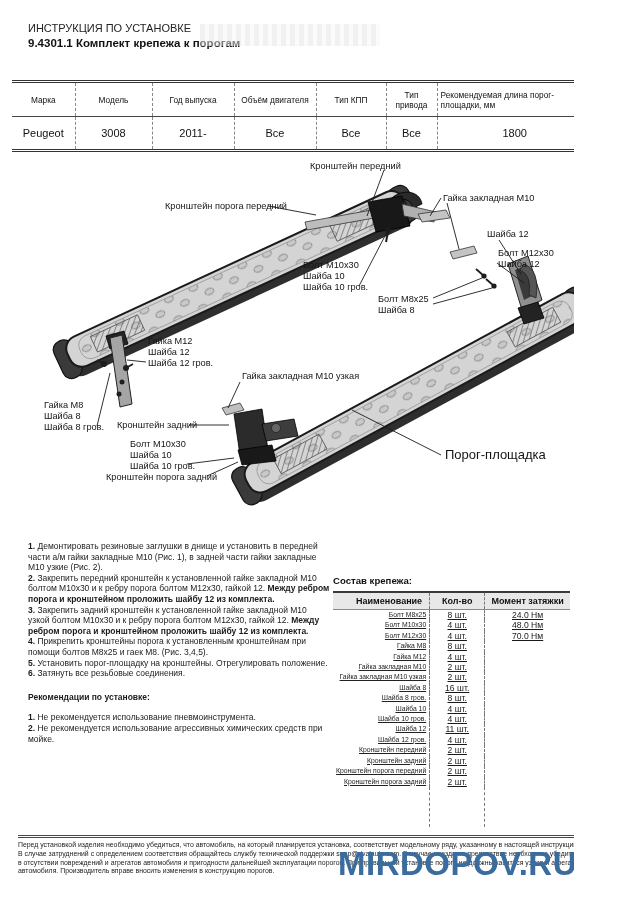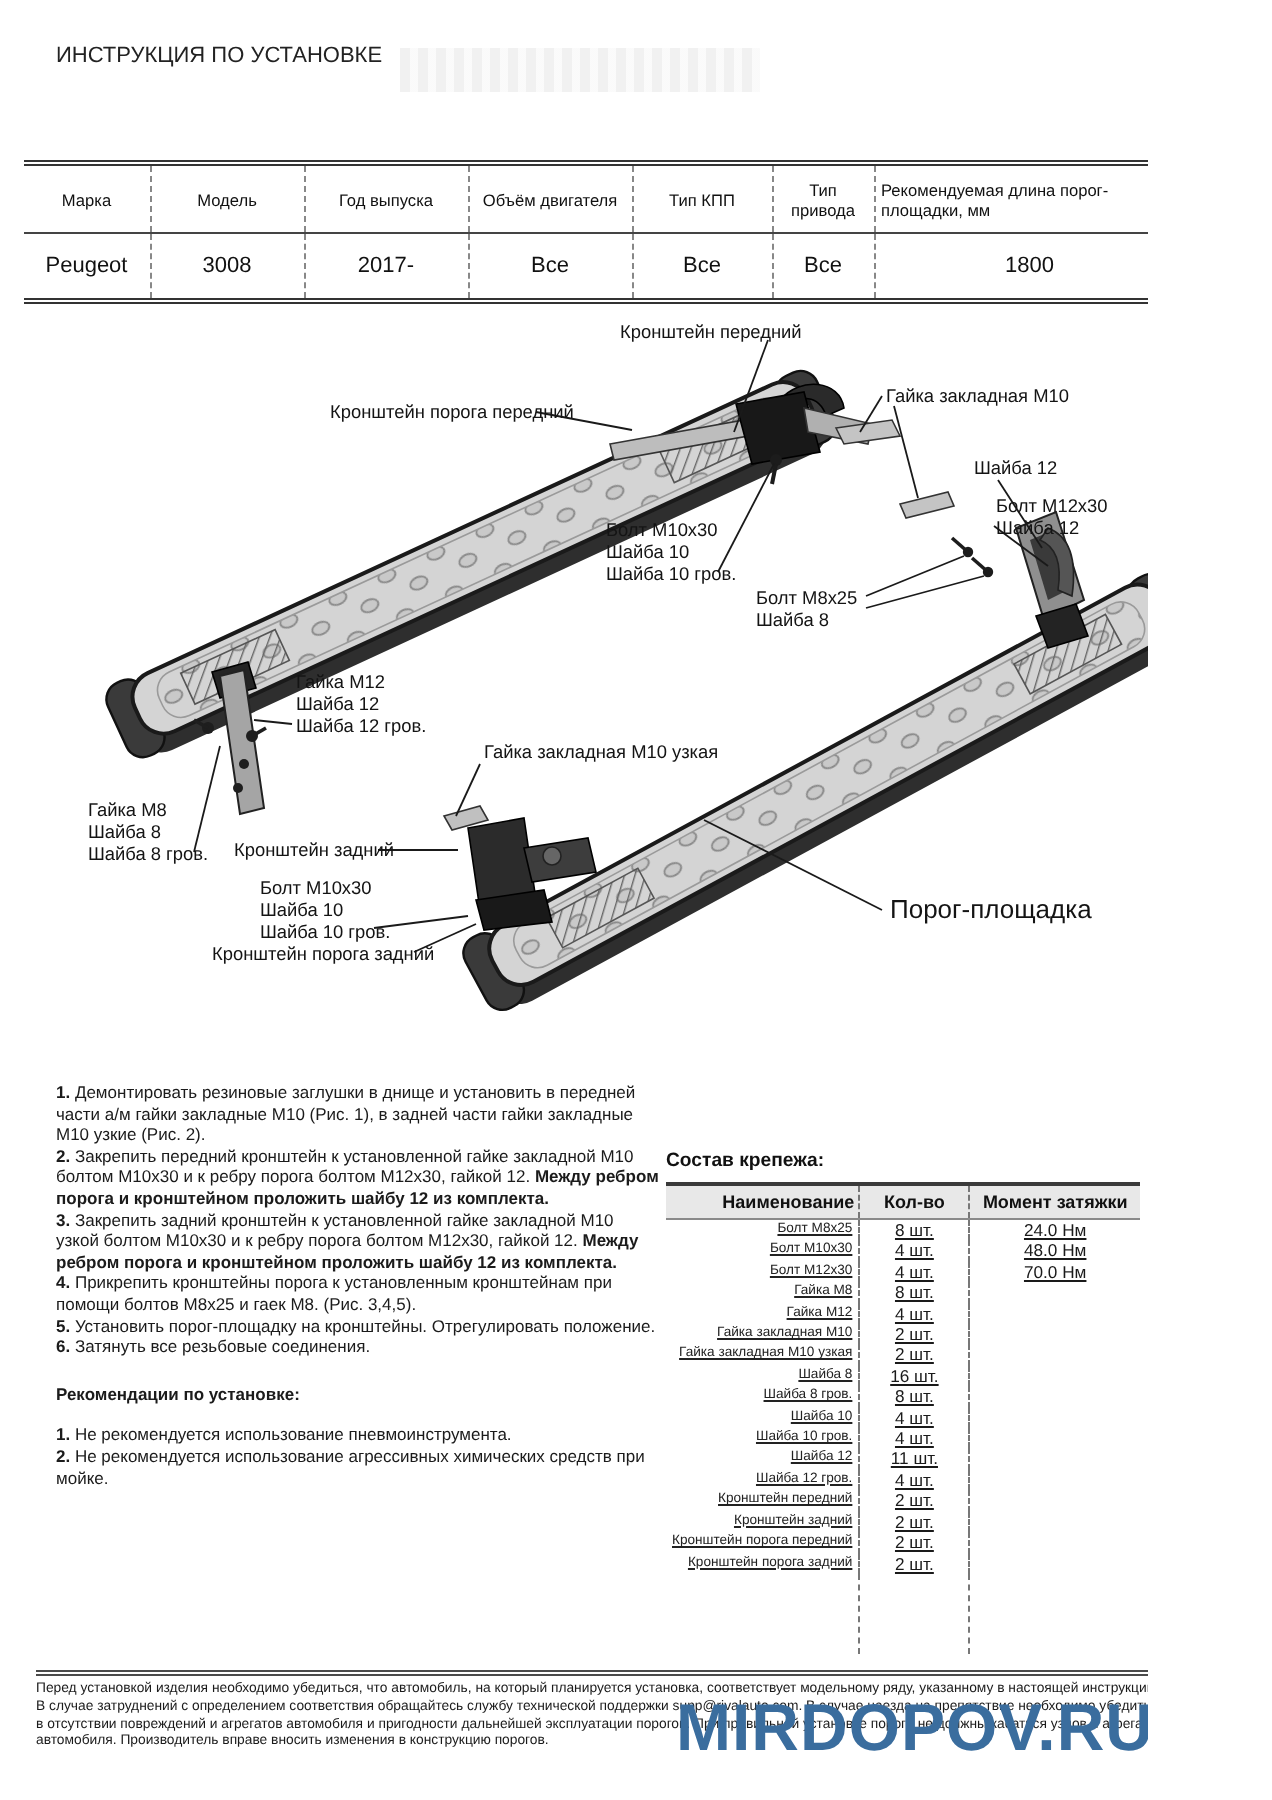--- a/index.html
+++ b/index.html
@@ -21,21 +21,21 @@
   
   .instructions{position:absolute;left:28px;top:541px;width:302px;}
   .sec-title{font-size:9.6px;font-weight:bold;margin:0 0 10px 0;color:#111;}
   .instructions p{margin:0;font-size:8.5px;line-height:10.6px;color:#1b1b1b;}
   .rec-title{margin-top:13px !important;margin-bottom:10px !important;}
   
   .parts-col{position:absolute;left:333px;top:575px;width:240px;}
   .parts{border-collapse:collapse;width:237px;margin-top:5px;border-top:2px solid #3a3a3a;}
   .parts thead th{background:#e8e8e8;font-size:9px;font-weight:bold;color:#111;
                   padding:3px 2px;border-bottom:1px solid #8a8a8a;}
-  .parts thead th:first-child{text-align:right;padding-left:18px;}
+  .parts thead th:first-child{text-align:center;padding-left:18px;}
   .parts th+th,.parts td+td{border-left:1px dashed #777;}
   .parts tbody td{height:10.4px;line-height:10.4px;padding:0 3px;white-space:nowrap;text-decoration:underline;}
   .parts td.pc0{text-align:right;font-size:6.8px;color:#222;width:82px;}
   .parts td.pc1{text-align:center;font-size:8.6px;width:55px;}
   .parts td.pc2{text-align:center;font-size:8.6px;width:92px;}
   .parts tr.spacer td{height:40px;}
   
   .footer{position:absolute;left:18px;top:835px;width:601px;border-top:3px double #4a4a4a;padding-top:3px;}
   .footer div{font-size:6.9px;line-height:8.8px;color:#1b1b1b;white-space:nowrap;}
   .watermark{position:absolute;top:845px;right:-3px;font-size:33px;font-weight:bold;
@@ -45,20 +45,21 @@
   .dl{font-family:"Liberation Sans",sans-serif;font-size:9.2px;fill:#141414;}
   .dl-big{font-size:13px;}
   .lead{stroke:#1a1a1a;stroke-width:.9;fill:none;}
 </style>
 </head>
 <body>
 
 <div class="page">
 
   <div class="kicker">ИНСТРУКЦИЯ ПО УСТАНОВКЕ</div>
+  <div class="doc-title">9.4301.1 Комплект крепежа к порогам</div>
   <div class="ghost-strip"></div>
 
   <table class="vtable">
     <colgroup>
       <col style="width:63px">
         <col style="width:77px">
         <col style="width:82px">
       <col style="width:82px">
         <col style="width:70px">
         <col style="width:51px">
@@ -72,21 +73,21 @@
         <th>Объём двигателя</th>
         <th>Тип КПП</th>
         <th>Тип привода</th>
         <th class="last">Рекомендуемая длина порог-площадки, мм</th>
       </tr>
     </thead>
     <tbody>
       <tr>
         <td>Peugeot</td>
         <td>3008</td>
-        <td>2017-</td>
+        <td>2011-</td>
         <td>Все</td>
         <td>Все</td>
         <td>Все</td>
         <td>1800</td>
       </tr>
     </tbody>
   </table>
 
   <svg class="diagram" width="636" height="365" viewBox="0 0 636 365">
     <defs>

